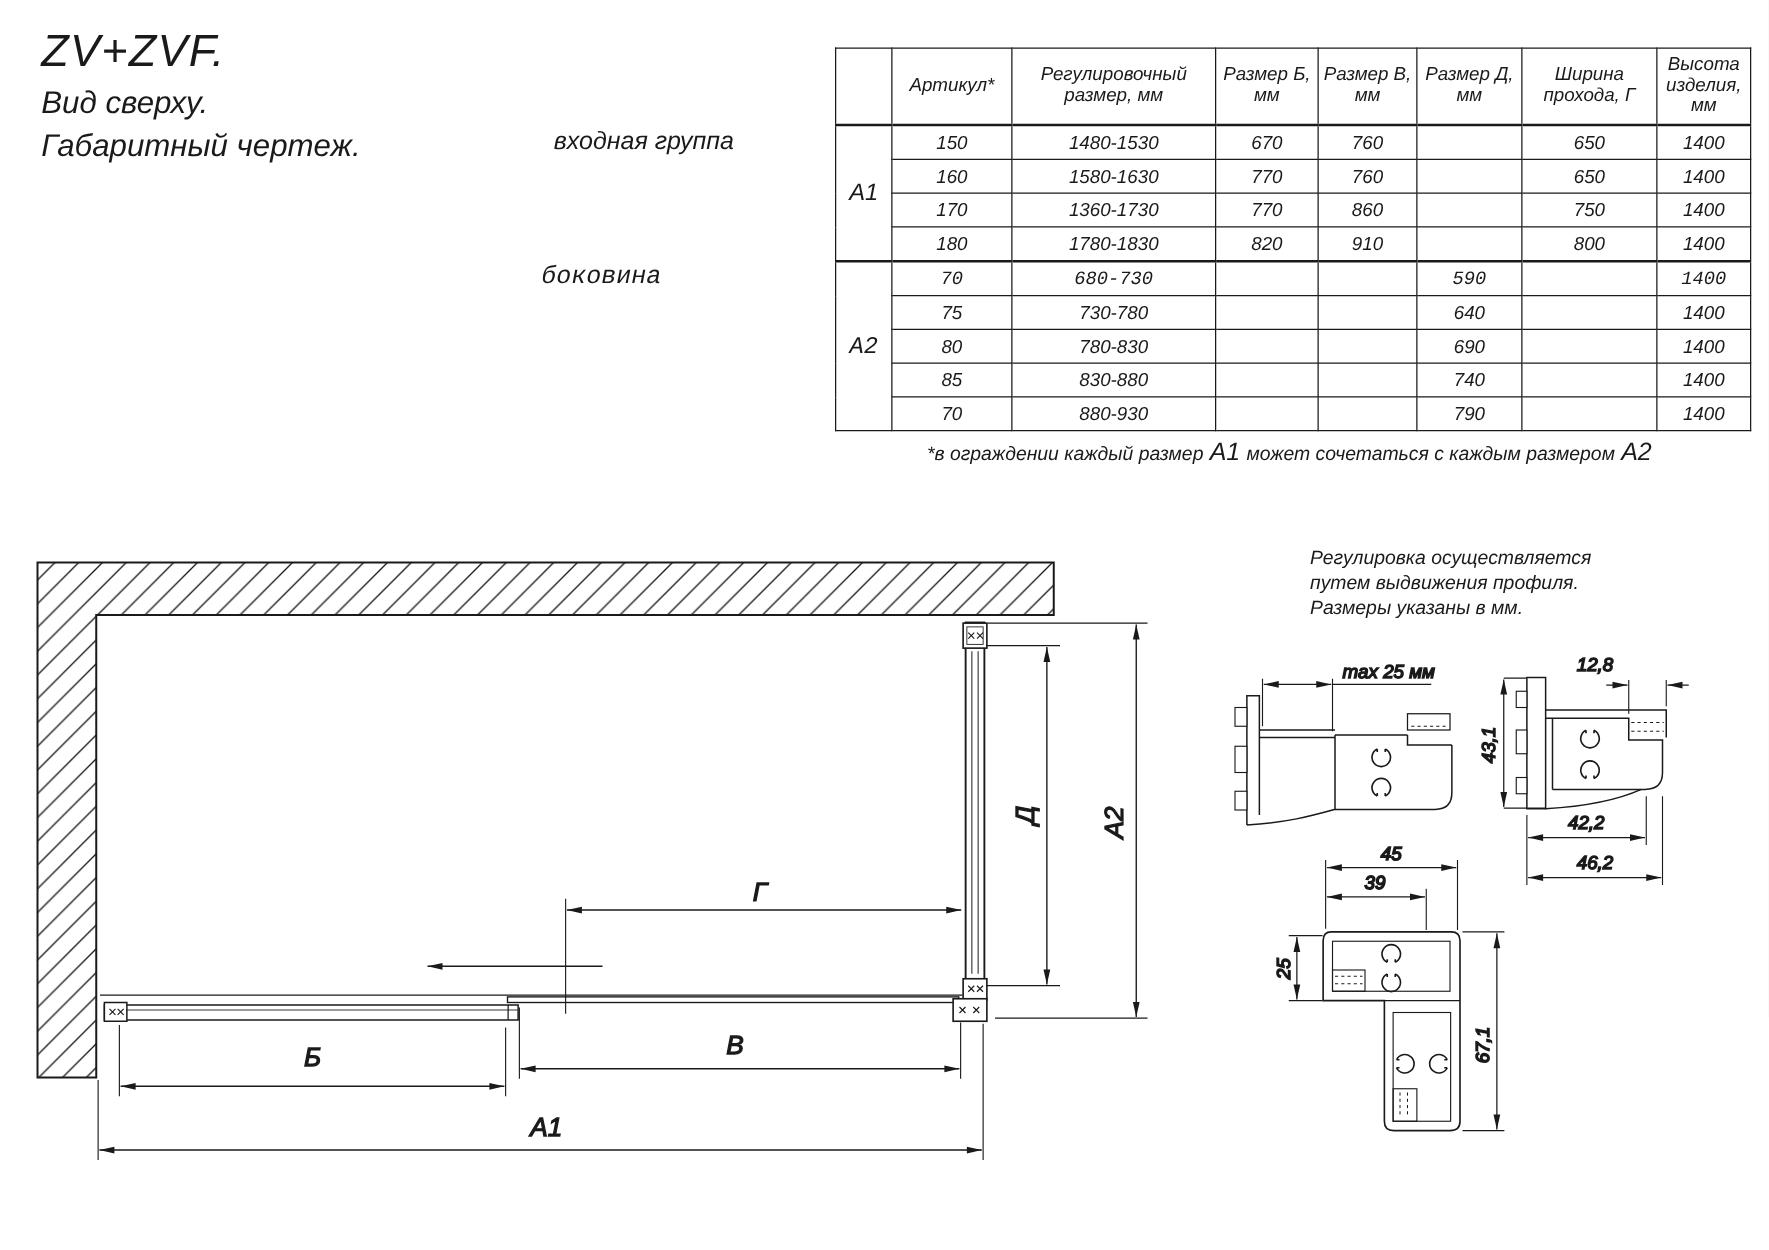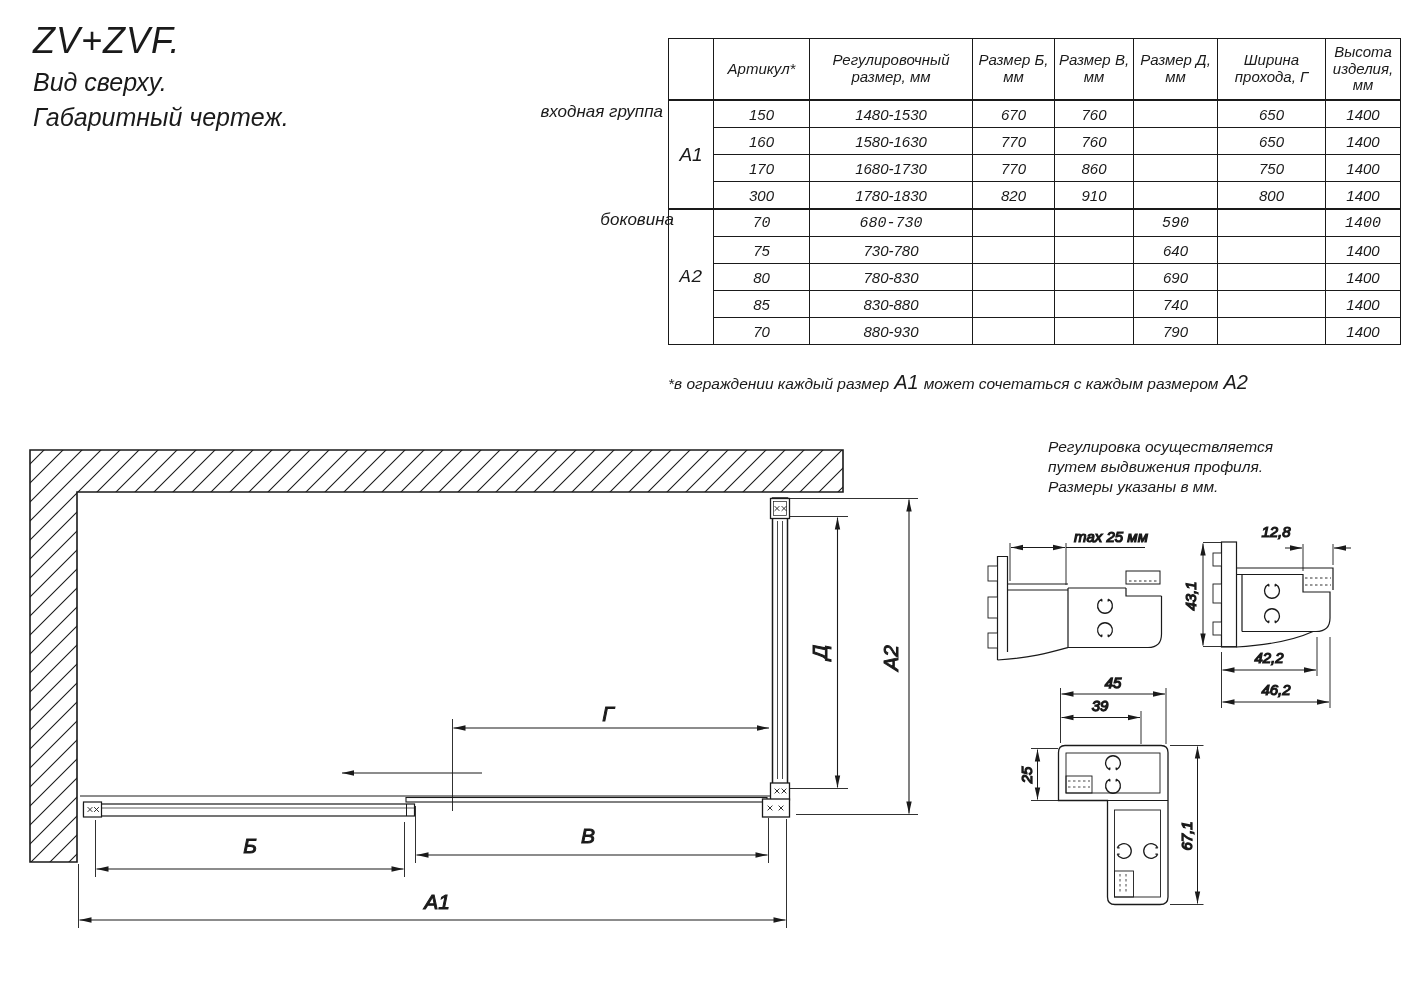--- a/index.html
+++ b/index.html
@@ -3,35 +3,35 @@
 <meta charset="utf-8">
 <style>
   html,body{margin:0;padding:0;background:#e8e8e8;}
   .sheet{position:relative;width:1415px;height:1000px;background:#ffffff;overflow:hidden;
          font-family:"Liberation Sans",sans-serif;font-style:italic;color:#1a1a1a;padding-left:37px;}
   
   .titleblock{position:absolute;left:33px;top:20px;}
   .t-main{font-size:36px;letter-spacing:1px;}
   .t-sub{font-size:25px;margin-top:6px;}
   
-  .grouplabel{position:absolute;width:220px;text-align:right;font-size:17px;}
+  .grouplabel{position:absolute;width:220px;font-size:20px;}
   .gl-a1{left:443px;top:102px;}
-  .gl-a2{left:454px;top:210px;}
+  .gl-a2{left:433px;top:210px;font-family:Liberation Mono, monospace;}
   
   table.spec{position:absolute;left:668px;top:38px;border-collapse:collapse;table-layout:fixed;
              width:732px;font-size:15px;font-style:italic;}
   table.spec td{border:1px solid #1a1a1a;text-align:center;vertical-align:middle;
                 padding:0 2px;height:26px;overflow:hidden;}
   table.spec tr.hdr td{height:60px;line-height:1.12;}
   table.spec{border:1.5px solid #1a1a1a;}
   table.spec tr.hdr td{border-bottom:2.5px solid #1a1a1a;}
   table.spec tr.grpstart td{border-top:2.5px solid #1a1a1a;font-family:Liberation Mono, monospace;}
   td.grp{font-size:19px;}
   
-  .footnote{position:absolute;left:668px;top:351px;width:732px;font-size:15.5px;white-space:nowrap;margin-top:20px;}
+  .footnote{position:absolute;left:668px;top:351px;width:732px;text-align:center;font-size:15.5px;white-space:nowrap;}
   .fn-lg{font-size:20px;margin:0 5px;}
   
   .note{position:absolute;left:1048px;top:437px;font-size:15.5px;line-height:20px;}
   
   svg.draw{position:absolute;left:0;top:400px;}
   svg.draw text{font-family:"Liberation Sans",sans-serif;font-style:italic;fill:#1a1a1a;}
   .dimtxt{font-size:21px;}
   .dimsm{font-size:15px;}
 </style>
 </head>
@@ -84,29 +84,29 @@
       <td>160</td>
       <td>1580-1630</td>
       <td>770</td>
       <td>760</td>
       <td></td>
       <td>650</td>
       <td>1400</td>
     </tr>
     <tr>
       <td>170</td>
-      <td>1680-1730</td>
+      <td>1360-1730</td>
       <td>770</td>
       <td>860</td>
       <td></td>
       <td>750</td>
       <td>1400</td>
     </tr>
     <tr>
-      <td>300</td>
+      <td>180</td>
       <td>1780-1830</td>
       <td>820</td>
       <td>910</td>
       <td></td>
       <td>800</td>
       <td>1400</td>
     </tr>
     <tr class="grpstart">
       <td class="grp" rowspan="5">А2</td>
       <td>70</td>

